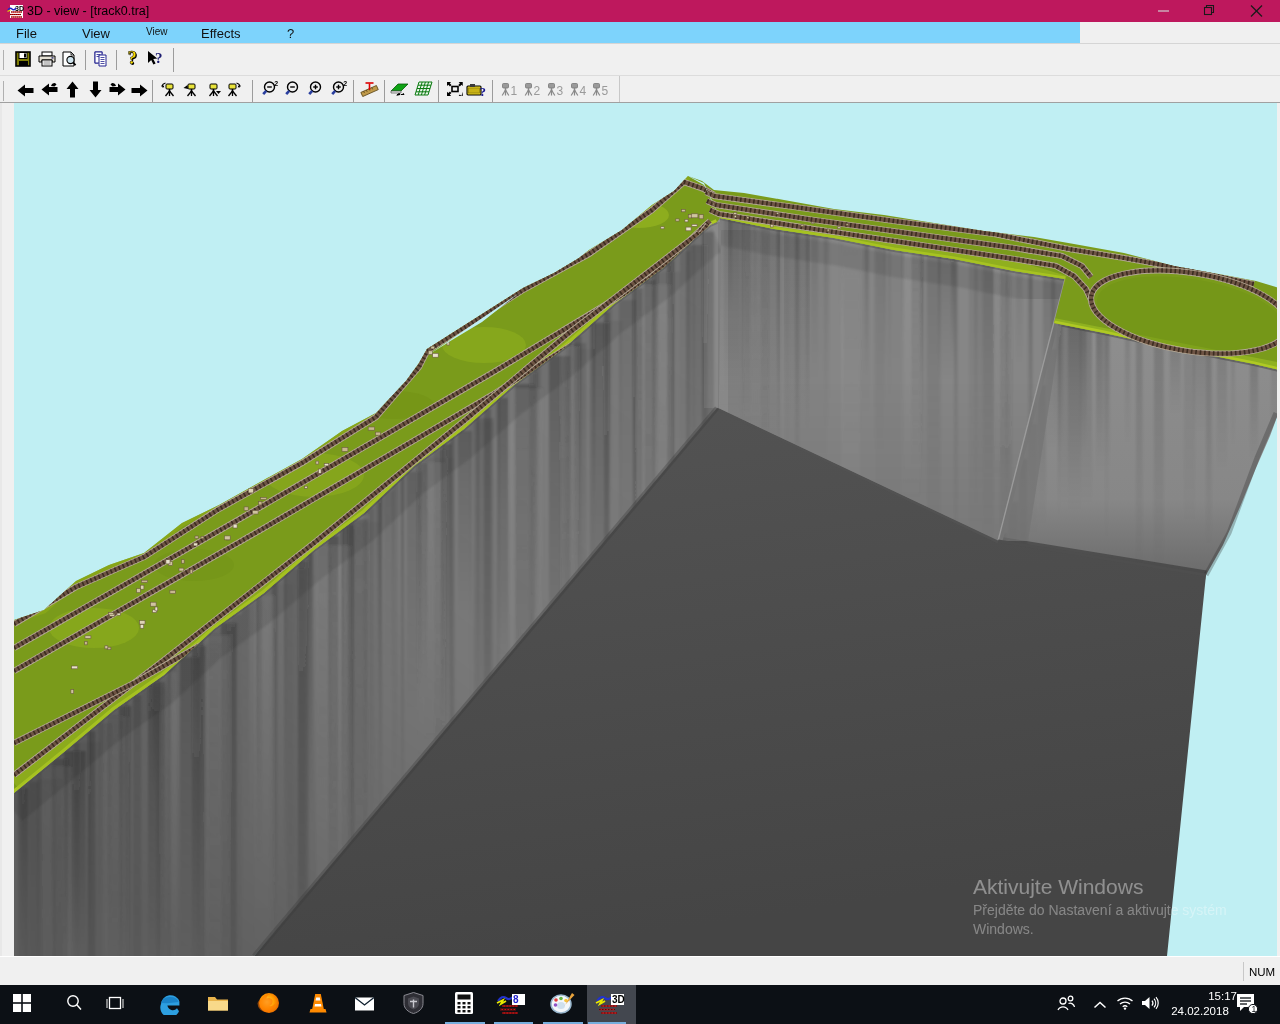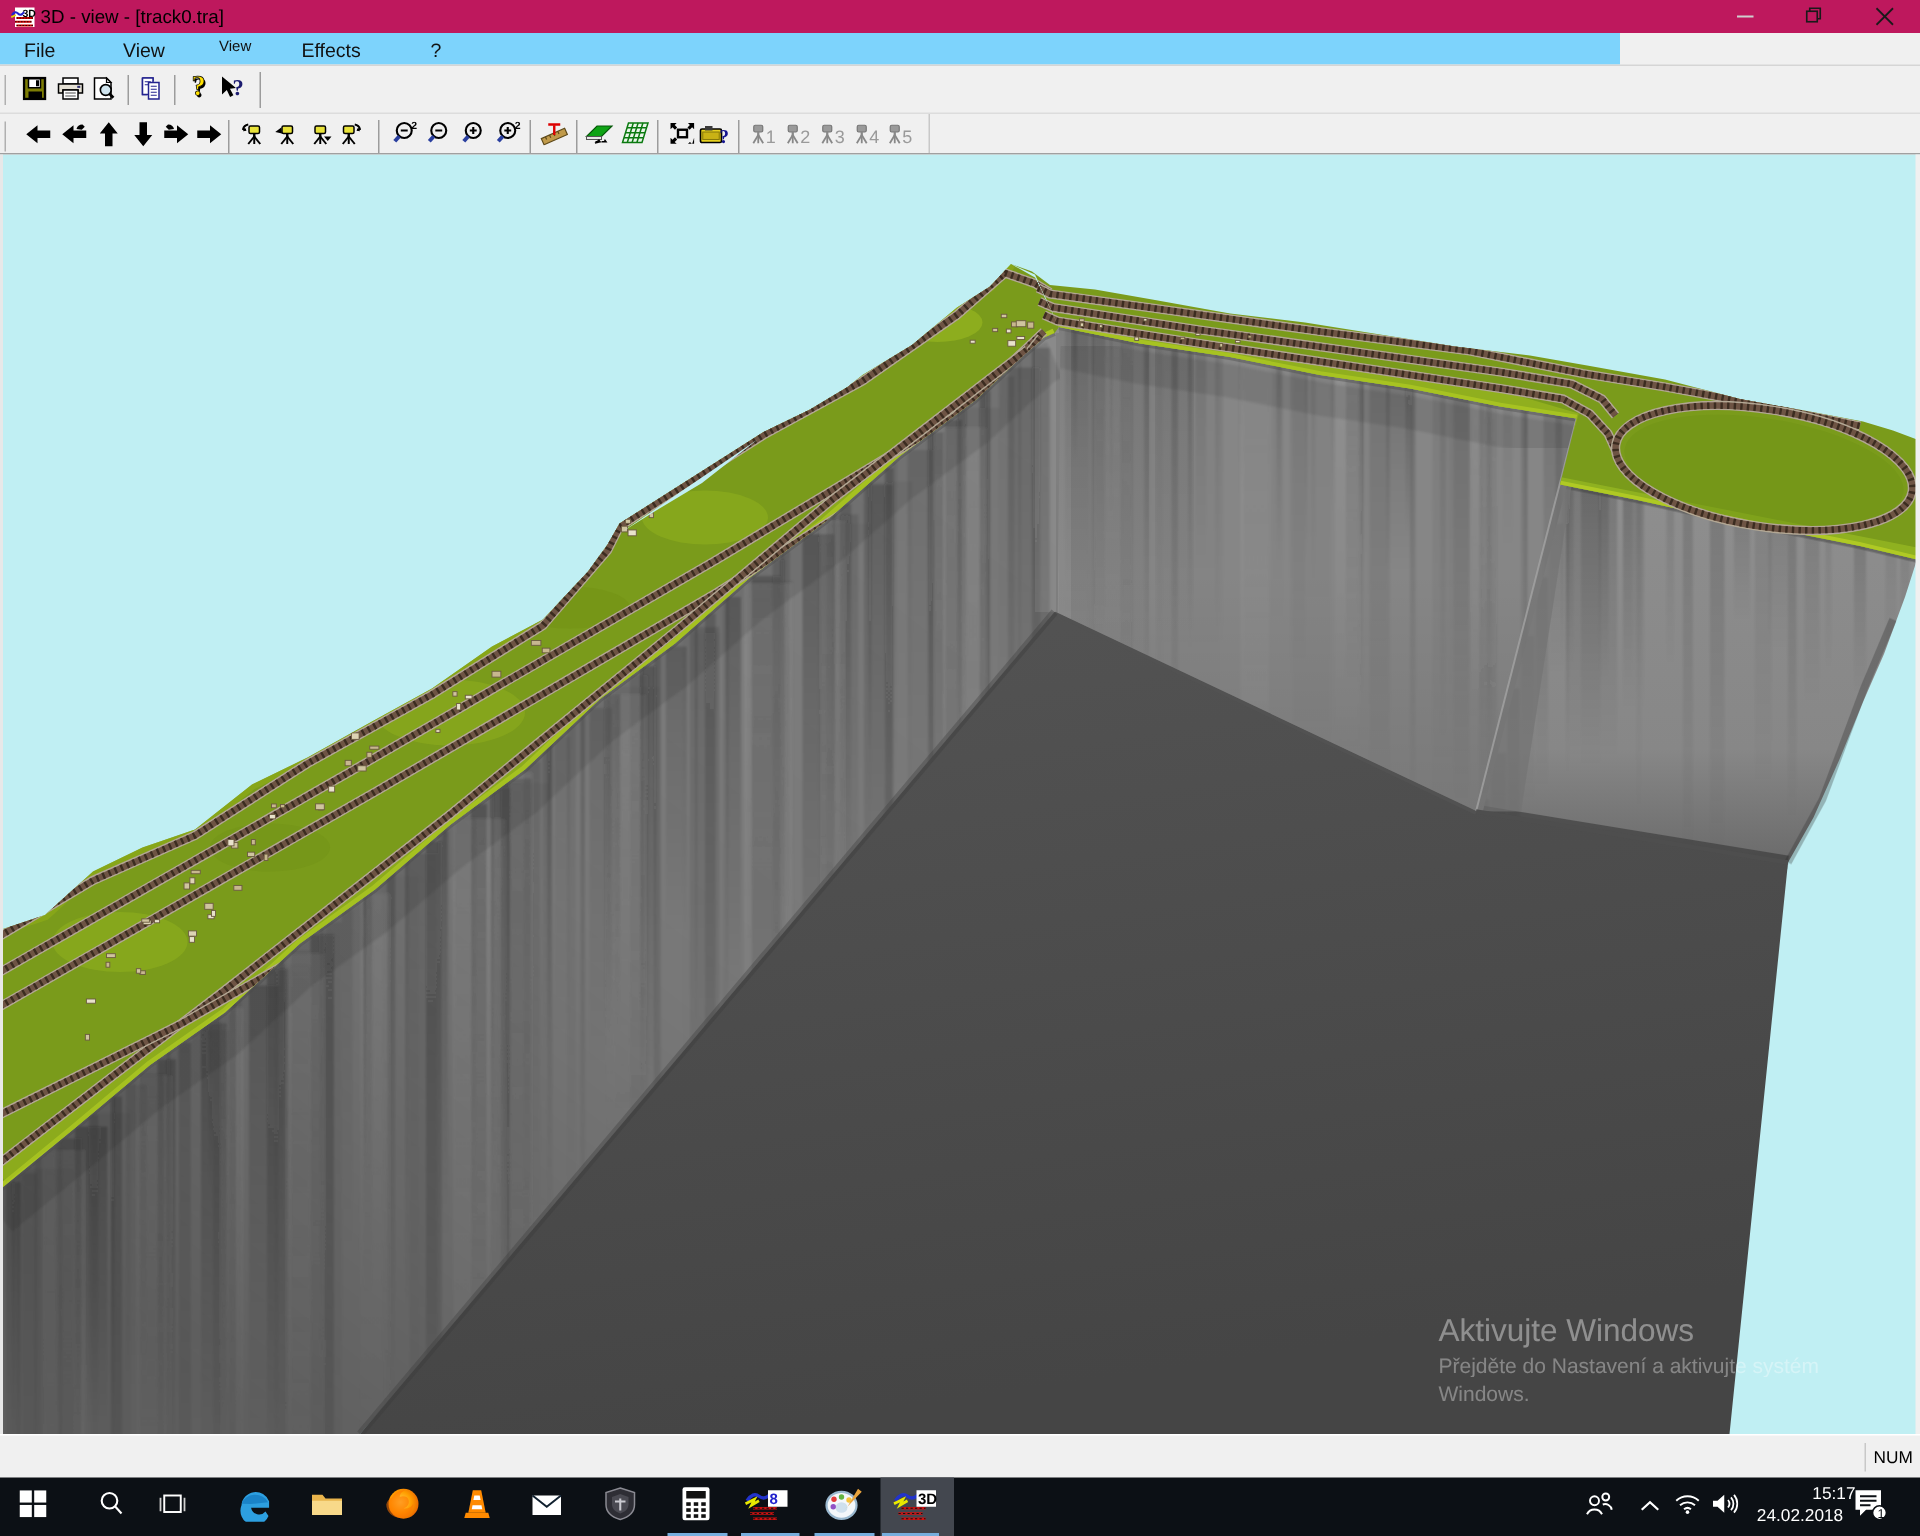--- a/index.html
+++ b/index.html
@@ -242,21 +242,21 @@
     </svg></div>
 <div style="position:absolute;left:591px;top:82px;"><svg width="20" height="15" viewBox="0 0 20 15">
       <rect x="2.5" y="1.5" width="6" height="4.5" rx="1" fill="#9a9a9a" stroke="#777" stroke-width="0.8"></rect>
       <line x1="5.5" y1="6" x2="5.5" y2="9" stroke="#888" stroke-width="1.5"></line>
       <line x1="5.5" y1="8" x2="2.2" y2="13.5" stroke="#888" stroke-width="1.2"></line>
       <line x1="5.5" y1="8" x2="8.8" y2="13.5" stroke="#888" stroke-width="1.2"></line>
       <line x1="5.5" y1="8" x2="5.5" y2="13.5" stroke="#888" stroke-width="1.2"></line>
       <text x="10.5" y="13" font-family="Liberation Sans,sans-serif" font-size="12" fill="#9a9a9a">5</text>
     </svg></div>
 <div class="abs" style="left:0;top:102px;width:1280px;height:1px;background:#a0a0a0;"></div>
-<div class="abs" style="left:0;top:103px;width:1280px;height:853px;"><svg width="1280" height="853" viewBox="0 0 1280 853">
+<div class="abs" style="left:0;top:103px;width:1280px;height:853px;padding-left:14px;"><svg width="1280" height="853" viewBox="0 0 1280 853">
 <defs>
 <linearGradient id="stk" x1="0" y1="0" x2="0" y2="1">
 <stop offset="0" stop-color="#161616" stop-opacity="0.50"></stop>
 <stop offset="0.35" stop-color="#161616" stop-opacity="0.30"></stop>
 <stop offset="1" stop-color="#1c1c1c" stop-opacity="0"></stop>
 </linearGradient>
 <linearGradient id="flg" x1="0" y1="0" x2="0.25" y2="1">
 <stop offset="0" stop-color="#545454"></stop>
 <stop offset="1" stop-color="#454545"></stop>
 </linearGradient>

